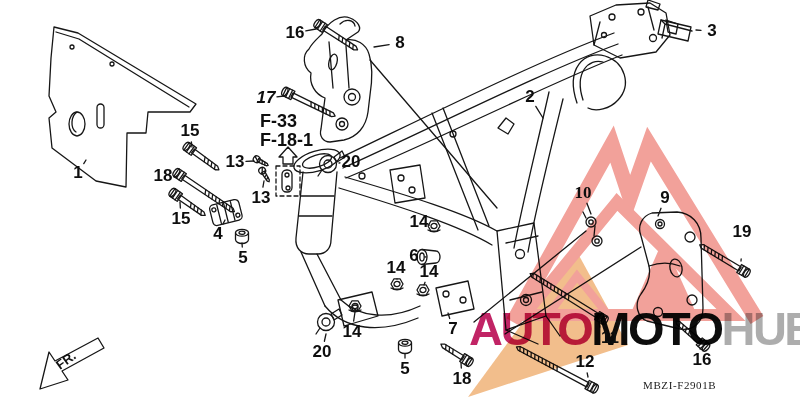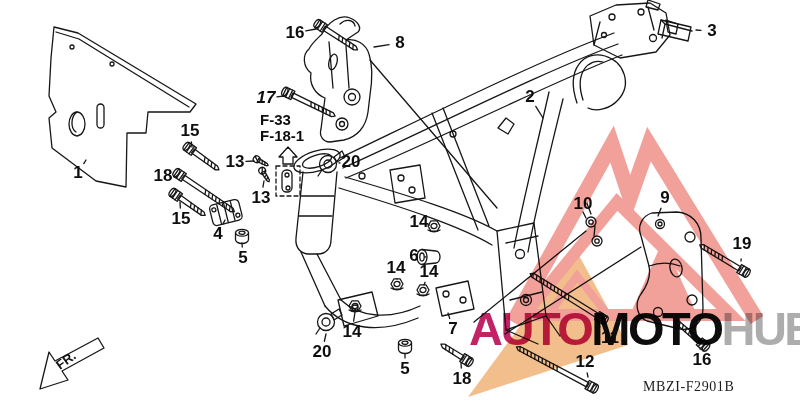--- a/index.html
+++ b/index.html
@@ -6,24 +6,24 @@
   #stage{position:relative;width:800px;height:400px;background:#ffffff;overflow:hidden;
          font-family:"Liberation Sans",sans-serif;}
   #lineart{position:absolute;left:0;top:0;z-index:1;}
   #lineart path,#lineart circle,#lineart ellipse,#lineart rect,#lineart line,#lineart polygon{
          stroke:#161616;stroke-width:1.3;fill:none;stroke-linejoin:round;stroke-linecap:round;}
   #watermark-logo{position:absolute;left:0;top:0;z-index:2;mix-blend-mode:multiply;}
   #watermark-text{position:absolute;left:469px;top:305px;z-index:3;mix-blend-mode:multiply;
          font-weight:bold;font-size:47px;letter-spacing:-2.5px;line-height:1;white-space:nowrap;opacity:.95;}
   #callout-layer{position:absolute;left:0;top:0;width:800px;height:400px;z-index:4;pointer-events:none;}
   .callout{position:absolute;transform:translate(-50%,-50%);font-weight:bold;font-size:17px;color:#0e0e0e;}
-  #ref-note{position:absolute;left:260px;top:112px;z-index:4;font-weight:bold;font-size:15px;
+  #ref-note{position:absolute;left:260px;top:112px;z-index:4;font-weight:bold;font-size:18px;
          line-height:1.08;color:#0e0e0e;}
   #part-code{position:absolute;left:643px;top:379px;z-index:4;font-family:"Liberation Serif",serif;
-         font-size:14px;letter-spacing:.6px;color:#1c1c1c;}
+         font-size:11px;letter-spacing:.6px;color:#1c1c1c;}
 </style>
 </head>
 <body>
 
 <div id="stage">
 
   <svg id="lineart" width="800" height="400" viewBox="0 0 800 400">
 
     <g>
       <path d="M54,27 L78,33 L196,104 L190,112 L148,112 L146,133 L127,133 L126,187 L96,181 L52,148 L49,118 L56,112 L49,96 L51,58 Z" fill="#fff"></path>
@@ -380,33 +380,33 @@
       <div class="callout" style="left: 78px; top: 173px;">1</div>
       <div class="callout" style="left: 530px; top: 97px;">2</div>
       <div class="callout" style="left: 712px; top: 31px;">3</div>
       <div class="callout" style="left: 218px; top: 234px;">4</div>
       <div class="callout" style="left: 243px; top: 258px;">5</div>
       <div class="callout" style="left: 405px; top: 369px;">5</div>
       <div class="callout" style="left: 414px; top: 256px;">6</div>
       <div class="callout" style="left: 453px; top: 329px;">7</div>
       <div class="callout" style="left: 400px; top: 43px;">8</div>
       <div class="callout" style="left: 665px; top: 198px;">9</div>
-      <div class="callout" style="left: 583px; top: 204px;">10</div>
+      <div class="callout" style="left: 583px; top: 193px; font-family: Liberation Serif, serif;">10</div>
       <div class="callout" style="left: 602px; top: 338px; margin-left: 8px;">11</div>
       <div class="callout" style="left: 585px; top: 362px;">12</div>
       <div class="callout" style="left: 235px; top: 162px;">13</div>
       <div class="callout" style="left: 261px; top: 198px;">13</div>
       <div class="callout" style="left: 419px; top: 222px;">14</div>
       <div class="callout" style="left: 396px; top: 268px;">14</div>
       <div class="callout" style="left: 429px; top: 272px;">14</div>
       <div class="callout" style="left: 352px; top: 332px;">14</div>
       <div class="callout" style="left: 190px; top: 131px;">15</div>
       <div class="callout" style="left: 181px; top: 219px;">15</div>
       <div class="callout" style="left: 295px; top: 33px;">16</div>
       <div class="callout" style="left: 702px; top: 360px;">16</div>
       <div class="callout" style="left: 266px; top: 98px; font-style: italic;">17</div>
       <div class="callout" style="left: 163px; top: 176px;">18</div>
       <div class="callout" style="left: 462px; top: 379px;">18</div>
-      <div class="callout" style="left: 742px; top: 244px; text-align: right;">19</div>
+      <div class="callout" style="left: 742px; top: 232px; text-align: right;">19</div>
       <div class="callout" style="left: 351px; top: 162px;">20</div>
       <div class="callout" style="left: 322px; top: 352px;">20</div>
     </div>
 </div>
 
 </body></html>

